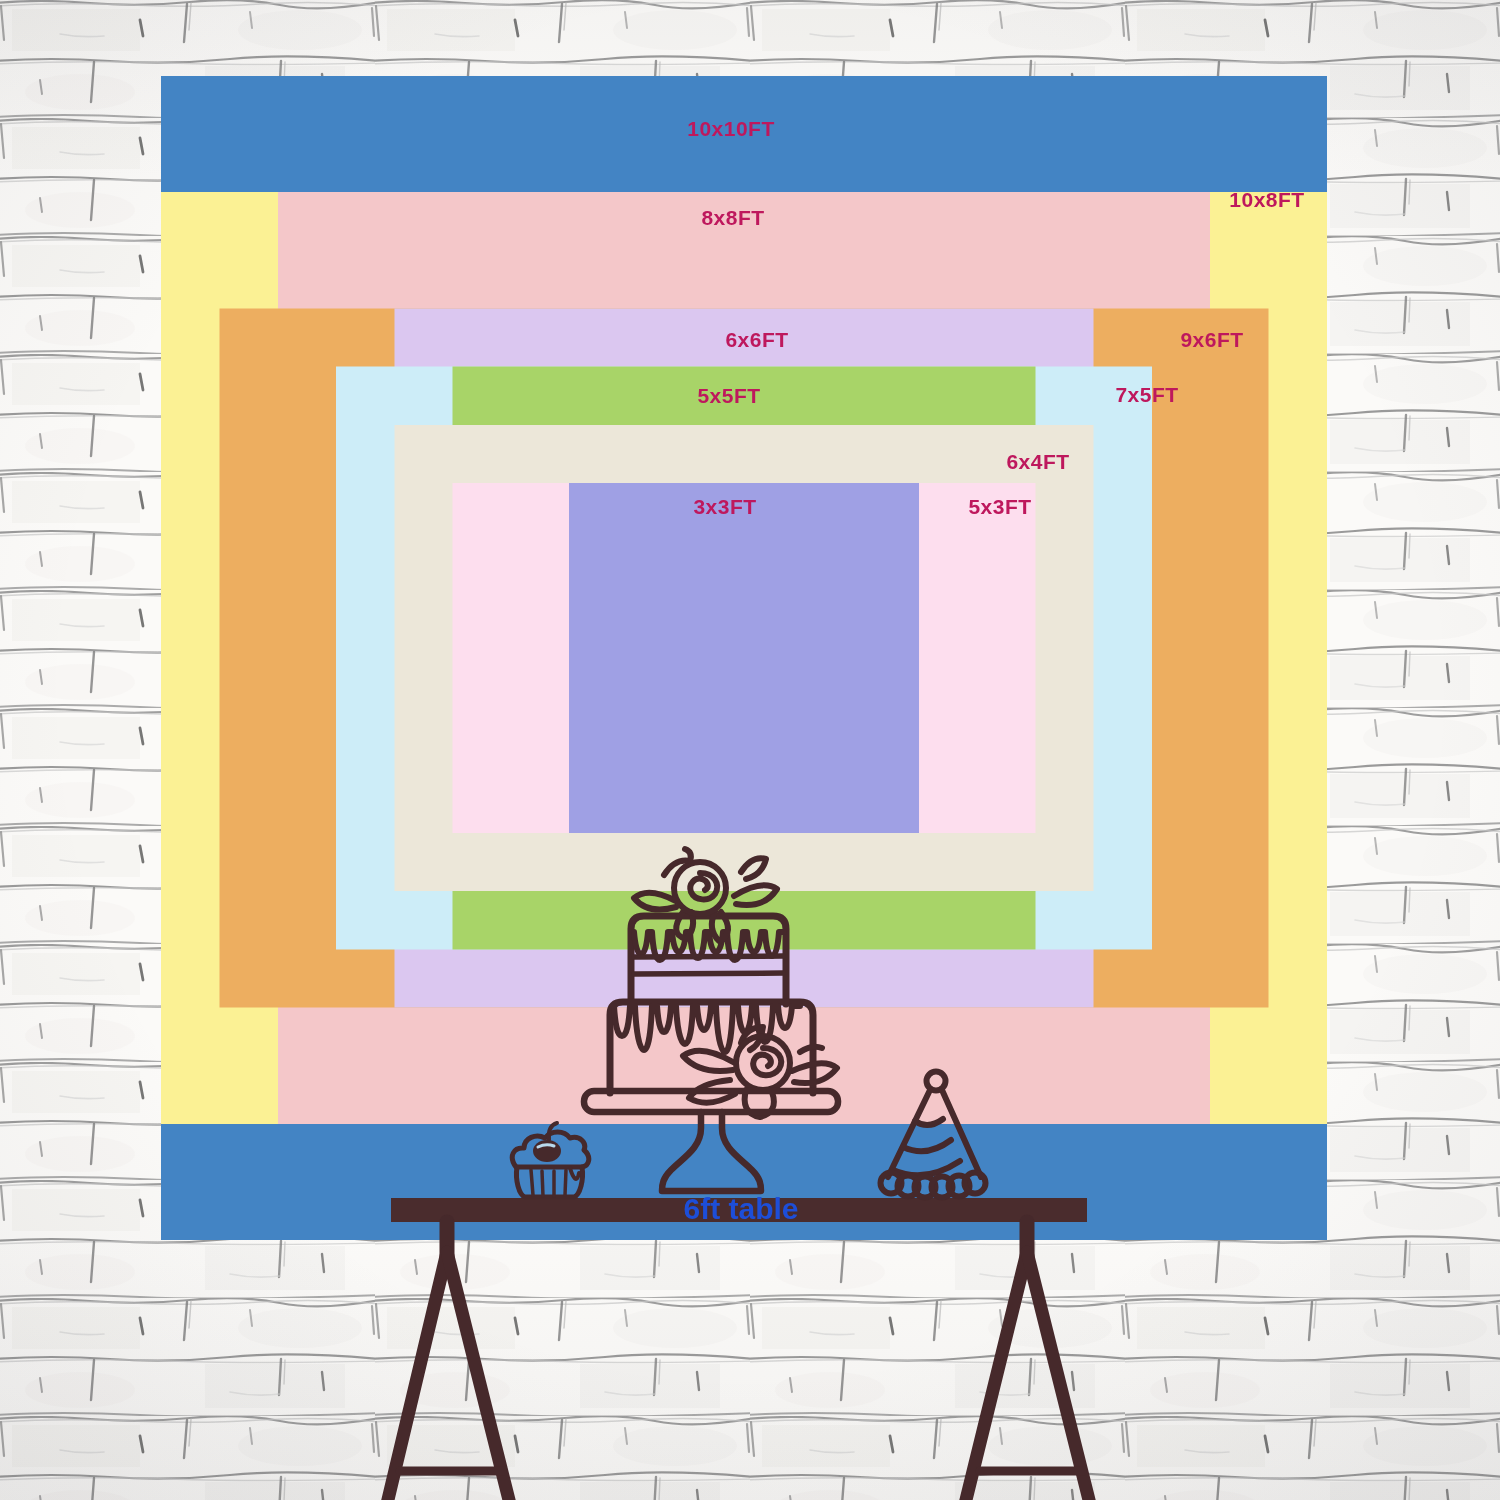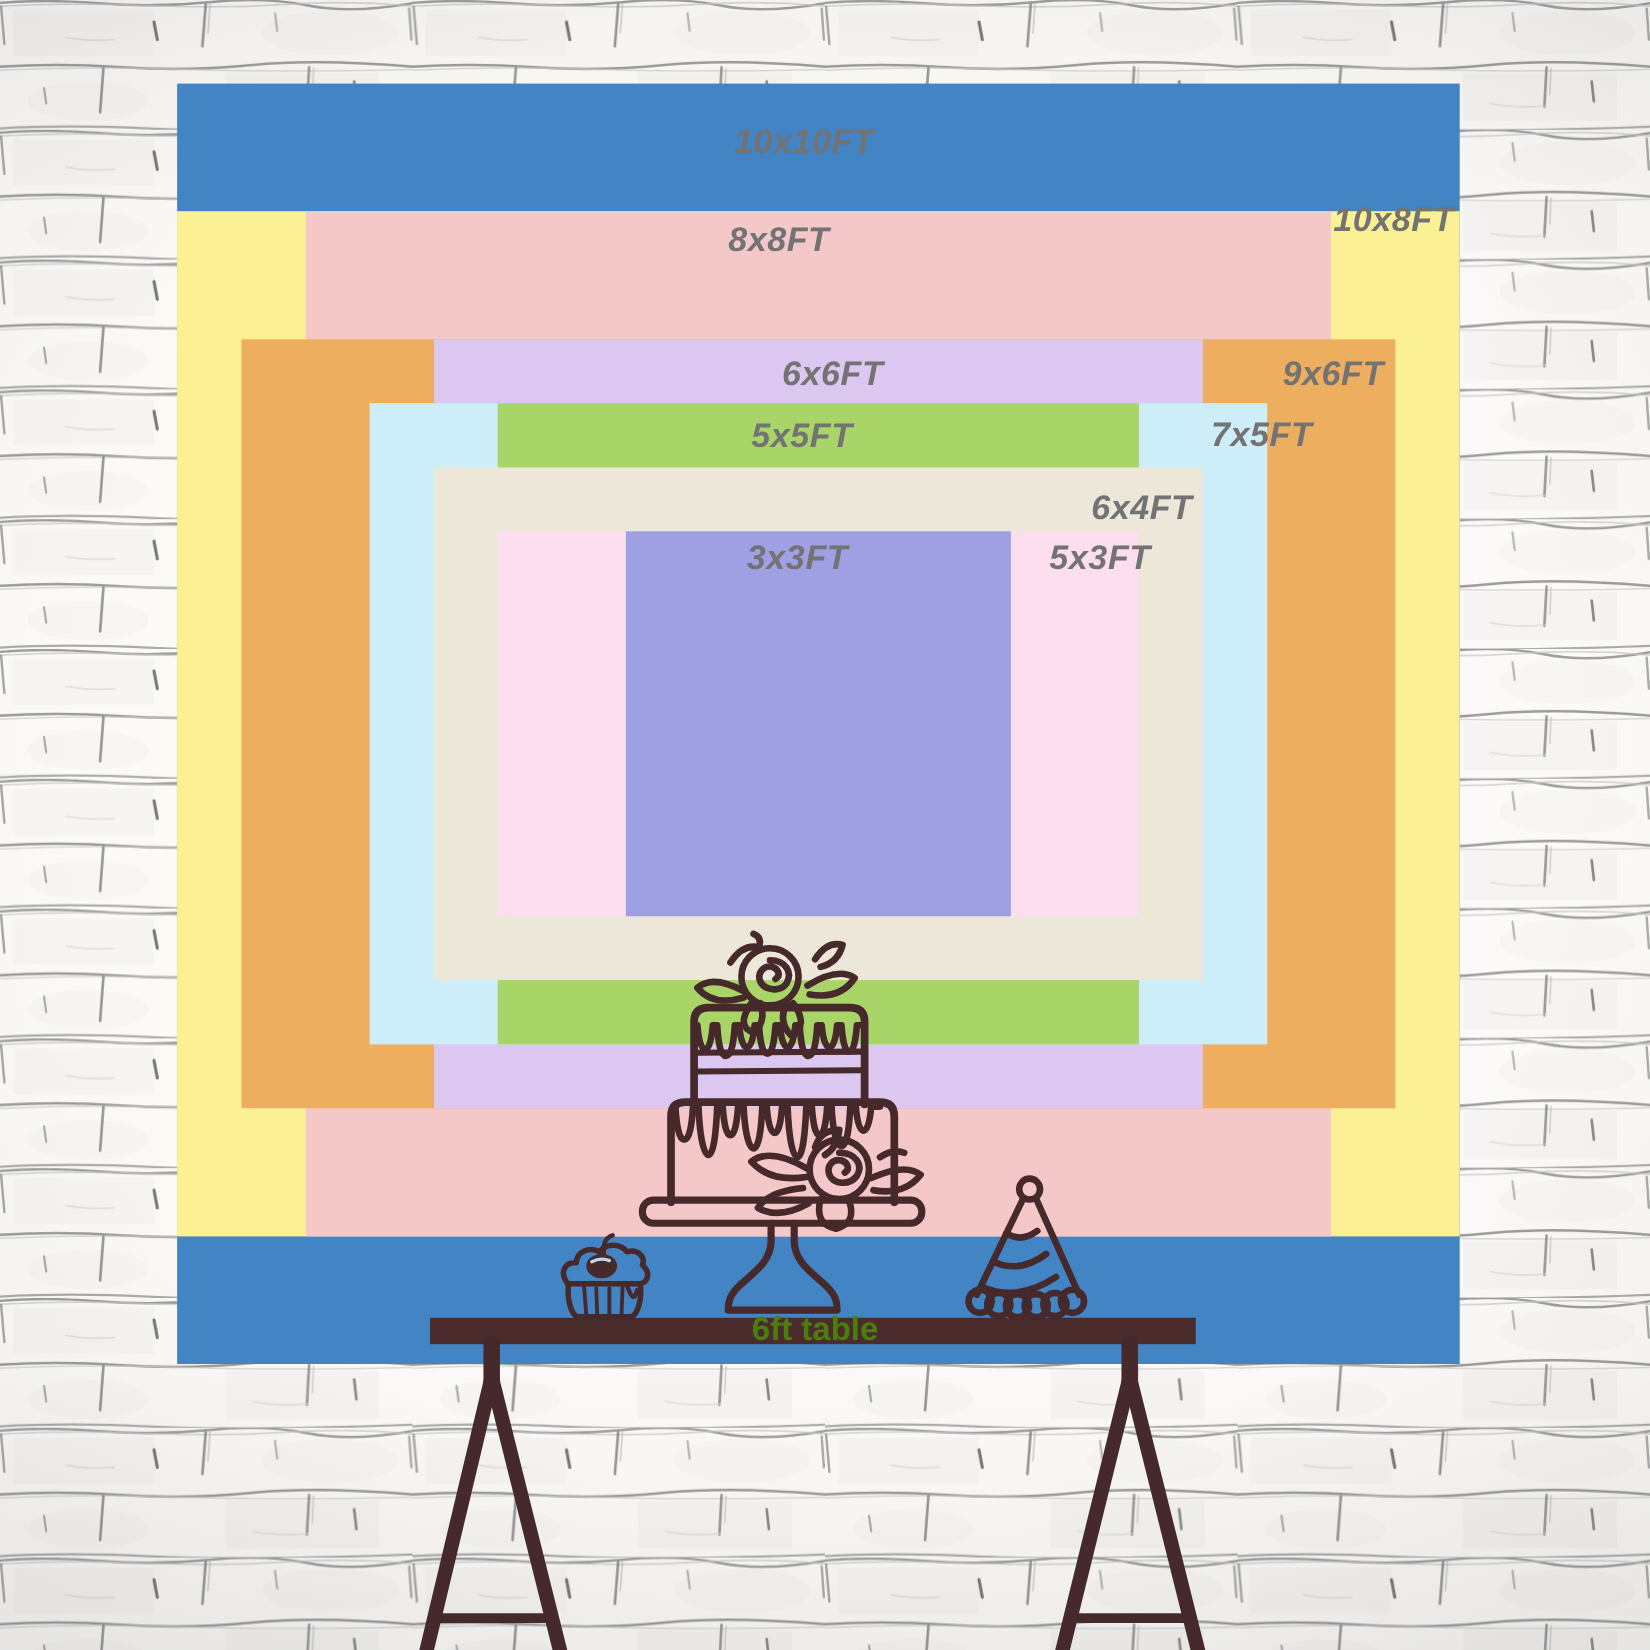--- a/index.html
+++ b/index.html
@@ -23,37 +23,37 @@
   .layer-9x6  {width:1049px;height:699px;}
   .layer-6x6  {width:699px; height:699px;}
   .layer-7x5  {width:816px; height:583px;}
   .layer-5x5  {width:583px; height:583px;}
   .layer-6x4  {width:699px; height:466px;}
   .layer-5x3  {width:583px; height:350px;}
   .layer-3x3  {width:350px; height:350px;}
   
   .lbl{
     position:absolute;transform:translate(-50%,-50%);
-    font-size:31px;font-weight:700;letter-spacing:0.5px;color:#737373;white-space:nowrap;font-style:italic;
+    font-size:21px;font-weight:700;letter-spacing:0.5px;color:#be185d;white-space:nowrap;
   }
   .lbl-10x10{left:731px;top:129px;}
-  .lbl-8x8 {left:708px;top:218px;}
+  .lbl-8x8 {left:733px;top:218px;}
   .lbl-10x8{left:1267px;top:200px;}
   .lbl-6x6 {left:729px;top:340px;margin-left:28px;}
   .lbl-9x6 {left:1212px;top:340px;}
   .lbl-5x5 {left:729px;top:396px;text-align:center;}
   .lbl-7x5 {left:1147px;top:395px;}
   .lbl-6x4 {left:1038px;top:446px;margin-top:16px;}
   .lbl-3x3 {left:725px;top:507px;}
   .lbl-5x3 {left:1000px;top:507px;}
   
   .table-top{position:absolute;left:391px;top:1198px;width:696px;height:24px;}
   .table-label{
     position:absolute;left:741px;top:1209px;transform:translate(-50%,-50%);
-    font-size:30px;font-weight:700;color:#4d7c0f;white-space:nowrap;z-index:6;
+    font-size:30px;font-weight:700;color:#1d4ed8;white-space:nowrap;z-index:6;
   }
   .art-svg{position:absolute;left:0;top:0;width:1500px;height:1500px;pointer-events:none;z-index:5;}
 </style>
 </head>
 <body>
 
 <div id="stage">
 
   <svg class="wall-svg" xmlns="http://www.w3.org/2000/svg" width="1500" height="1500">
     <defs>

